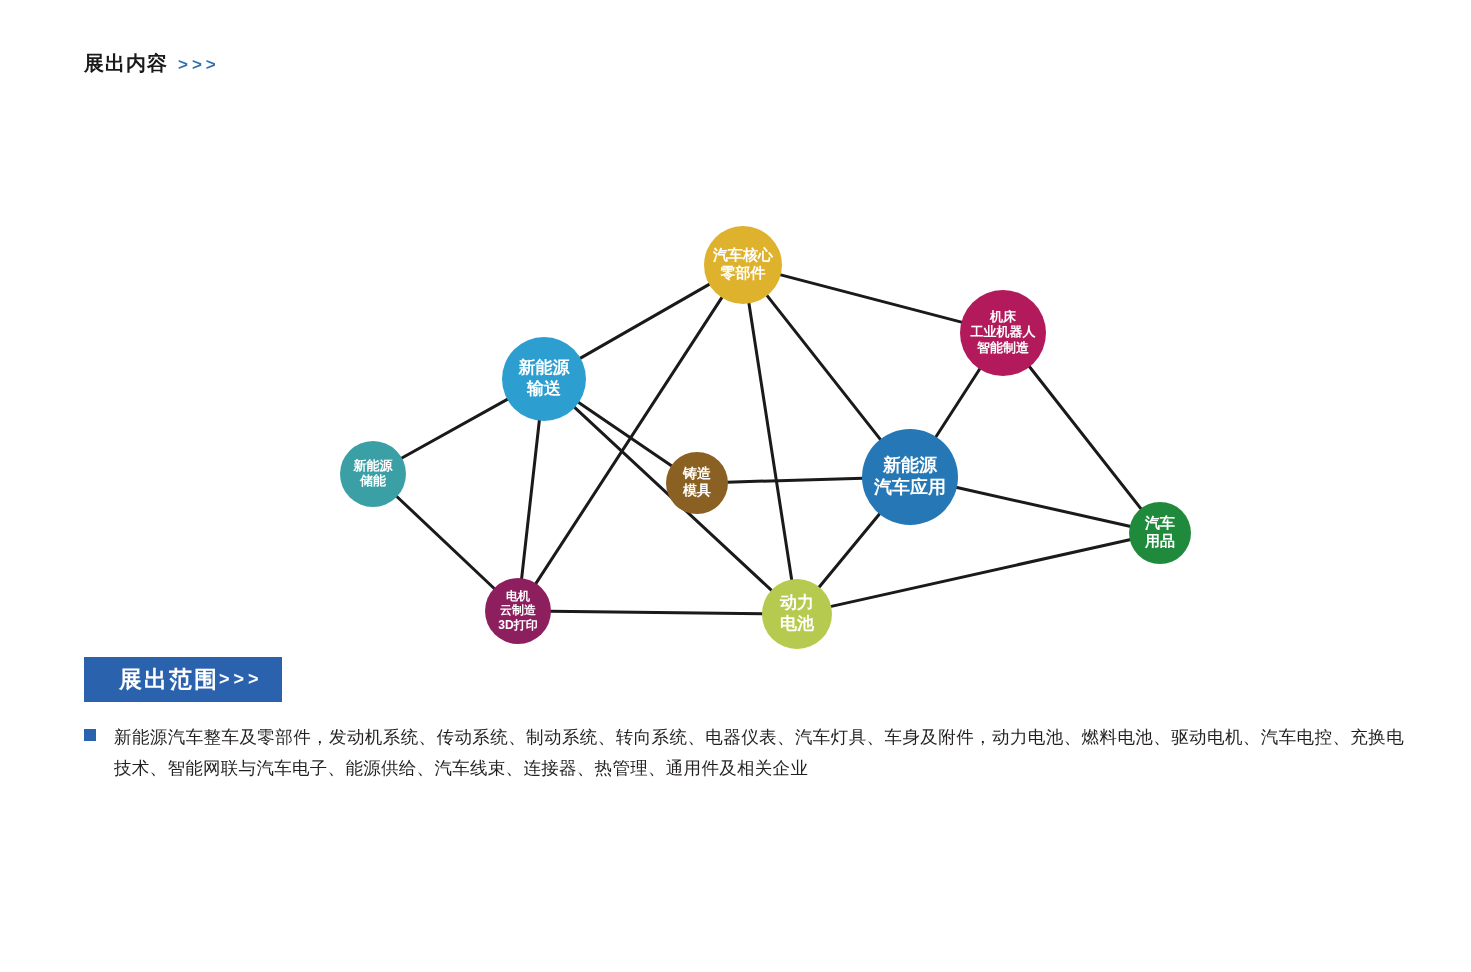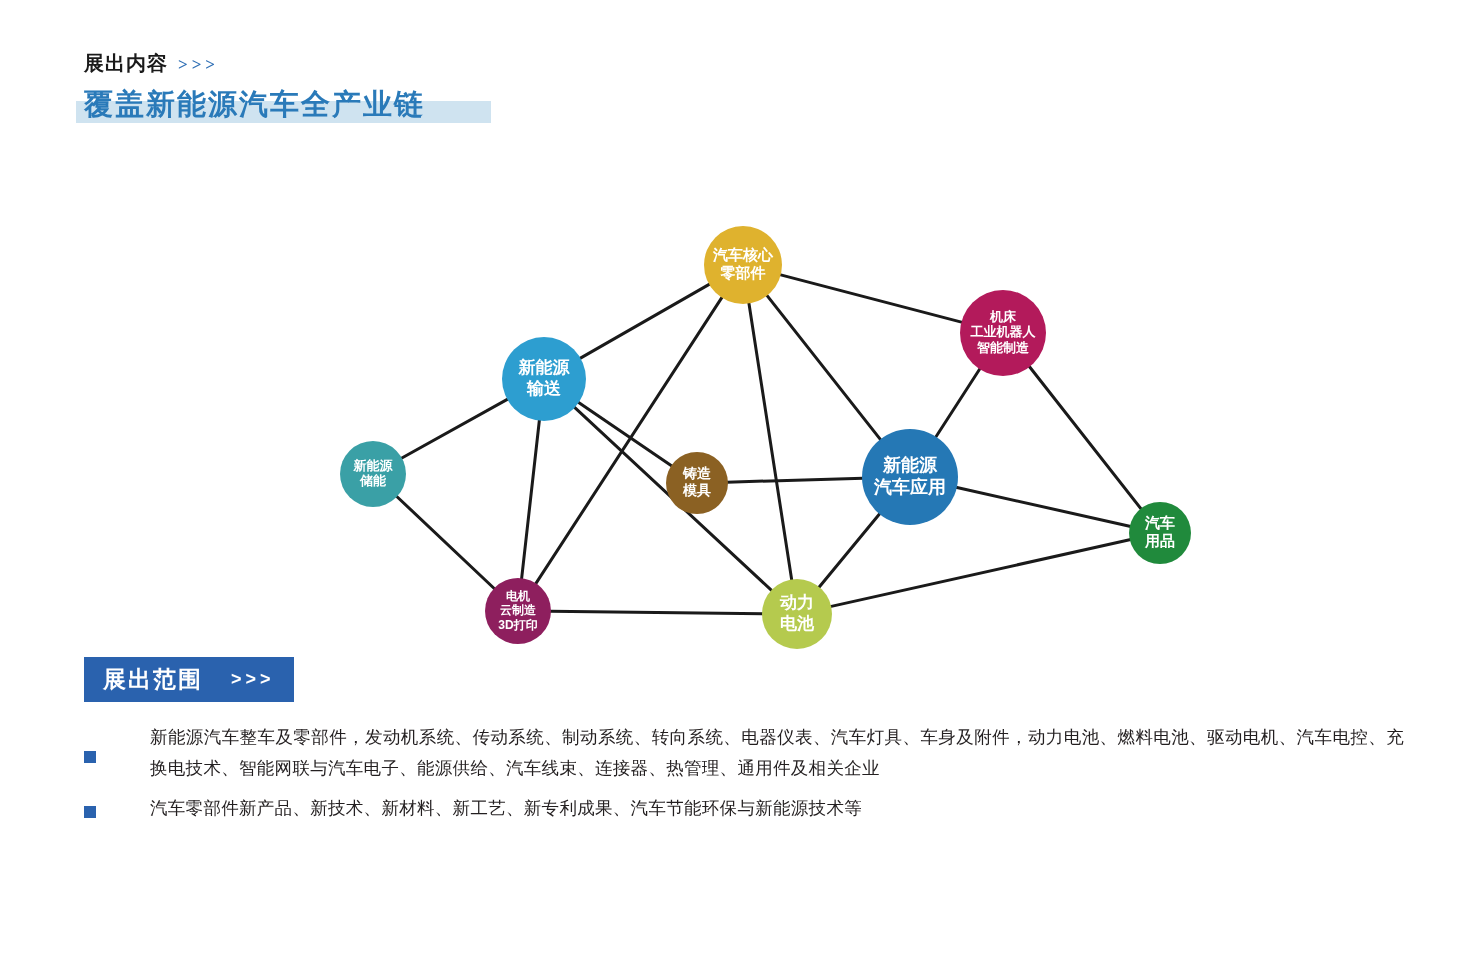--- a/index.html
+++ b/index.html
@@ -22,21 +22,20 @@
     position: absolute;
     left: 84px;
     top: 50px;
     width: 700px;
   }
   .kicker {
     display: flex;
     align-items: baseline;
     gap: 10px;
     height: 26px;
-    font-family: Liberation Serif, serif;
   }
   .kicker-text {
     font-size: 20px;
     font-weight: bold;
     letter-spacing: 1px;
     color: #1a1a1a;
     line-height: 26px;
   }
   .chev {
     font-size: 17px;
@@ -88,24 +87,24 @@
     text-anchor: middle;
     dominant-baseline: middle;
   }
 
   
   .scope-banner {
     position: absolute;
     left: 84px;
     top: 657px;
     background: #2a62ae;
-    padding: 7px 19px 8px 19px;
+    padding: 7px 19px 8px 35px;
     display: flex;
     align-items: flex-end;
-    gap: 28px;
+    gap: 0;
   }
   .scope-banner .scope-text {
     color: #ffffff;
     font-size: 23px;
     font-weight: bold;
     letter-spacing: 2px;
     line-height: 30px;
   }
   .scope-banner .chev-w {
     color: #ffffff;
@@ -117,23 +116,22 @@
 
   
   .bullets {
     position: absolute;
     left: 84px;
     top: 722px;
     width: 1320px;
   }
   .bullet-row {
     display: flex;
-    align-items: center;
+    align-items: flex-start;
     margin-bottom: 9px;
-    gap: 36px;
   }
   .bullet-square {
     width: 12px;
     height: 12px;
     background: #2a62ae;
     flex: 0 0 12px;
     margin-top: 7px;
     margin-right: 18px;
   }
   .bullet-text {
@@ -145,24 +143,20 @@
     flex: 1 1 auto;
   }
 </style>
 </head>
 <body>
 
 <div class="header">
   <div class="kicker">
     <span class="kicker-text">展出内容</span>
     <span class="chev">&gt;&gt;&gt;</span>
-  </div>
-  <div class="title-wrap">
-    <div class="title-band"></div>
-    <div class="title-text">覆盖新能源汽车全产业链</div>
   </div>
 </div>
 
 <div class="diagram">
   <svg id="net-svg" width="1471" height="500" viewBox="0 0 1471 500">
     <g id="edge-layer">
         <line x1="710.03" y1="108.89" x2="579.58" y2="183.62" stroke="#1a1a1a" stroke-width="3" stroke-linecap="round"></line>
         <line x1="722.28" y1="121.86" x2="535.45" y2="409.17" stroke="#1a1a1a" stroke-width="3" stroke-linecap="round"></line>
         <line x1="748.81" y1="127.55" x2="791.80" y2="405.40" stroke="#1a1a1a" stroke-width="3" stroke-linecap="round"></line>
         <line x1="766.51" y1="119.85" x2="880.92" y2="265.08" stroke="#1a1a1a" stroke-width="3" stroke-linecap="round"></line>
@@ -235,17 +229,13 @@
 <div class="scope-banner">
   <span class="scope-text">展出范围</span>
   <span class="chev-w">&gt;&gt;&gt;</span>
 </div>
 
 <div class="bullets">
   <div class="bullet-row">
     <div class="bullet-square"></div>
     <div class="bullet-text">新能源汽车整车及零部件，发动机系统、传动系统、制动系统、转向系统、电器仪表、汽车灯具、车身及附件，动力电池、燃料电池、驱动电机、汽车电控、充换电技术、智能网联与汽车电子、能源供给、汽车线束、连接器、热管理、通用件及相关企业</div>
   </div>
-  <div class="bullet-row">
-    <div class="bullet-square"></div>
-    <div class="bullet-text">汽车零部件新产品、新技术、新材料、新工艺、新专利成果、汽车节能环保与新能源技术等</div>
-  </div>
 </div>
 
 </body></html>

